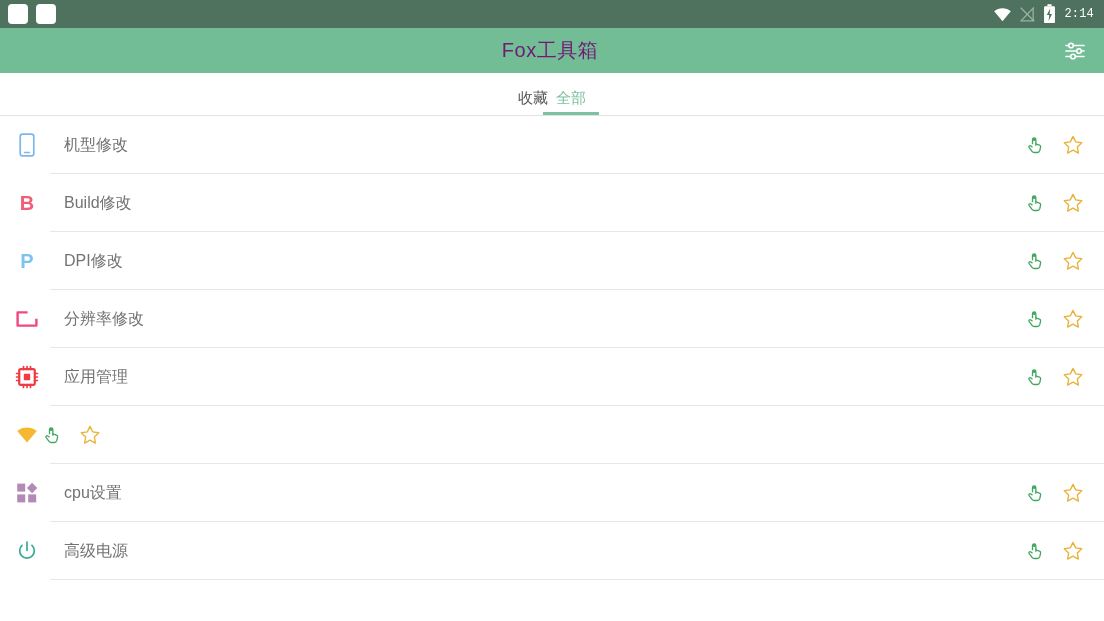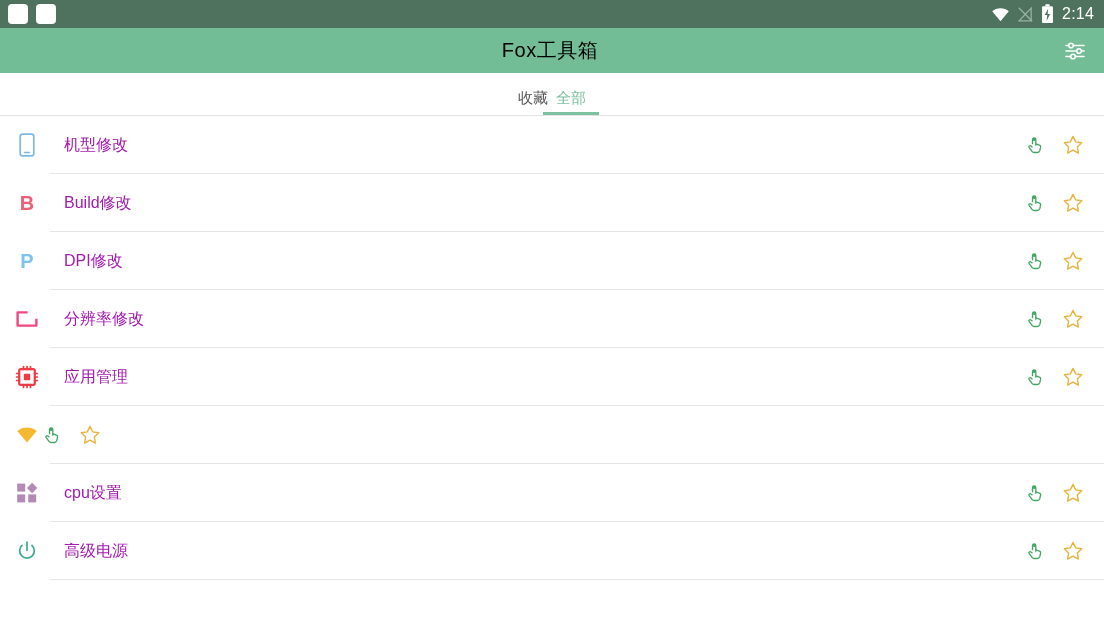--- a/index.html
+++ b/index.html
@@ -22,42 +22,43 @@
   }
   .sb-left { display: flex; align-items: center; gap: 8px; }
   .notif-chip {
     width: 20px; height: 20px;
     background: #ffffff;
     border-radius: 4px;
   }
   .sb-spacer { flex: 1; }
   .sb-right { display: flex; align-items: center; gap: 7px; }
   .sb-time {
-    font-size: 16px;
+    font-size: 12px;
     color: #ffffff;
     letter-spacing: .2px;
     line-height: 1;
     padding-left: 1px;
+    font-family: Liberation Mono, monospace;
   }
   .sb-icon { display: block; }
 
   
   .appbar {
     height: 45px;
     background: #72bd95;
     display: flex;
     align-items: center;
     position: relative;
     box-shadow: 0 1px 0 rgba(0,0,0,.04);
   }
   .appbar-title {
     position: absolute;
     left: 0; right: 4px;
     text-align: center;
-    color: #000000;
+    color: #701a75;
     font-size: 20px;
     letter-spacing: .5px;
   }
   .appbar-action {
     position: absolute;
     right: 12px;
     width: 34px; height: 34px;
     display: flex; align-items: center; justify-content: center;
     cursor: pointer;
   }
@@ -112,21 +113,21 @@
     width: 26px;
     height: 28px;
     display: flex;
     align-items: center;
     justify-content: center;
     flex: 0 0 26px;
   }
   .row-label {
     margin-left: 24px;
     font-size: 16px;
-    color: #a21caf;
+    color: #737373;
     flex: 1;
     line-height: 1;
   }
   .row-actions {
     display: flex;
     align-items: center;
     gap: 14px;
     padding-right: 19px;
   }
   .act {

